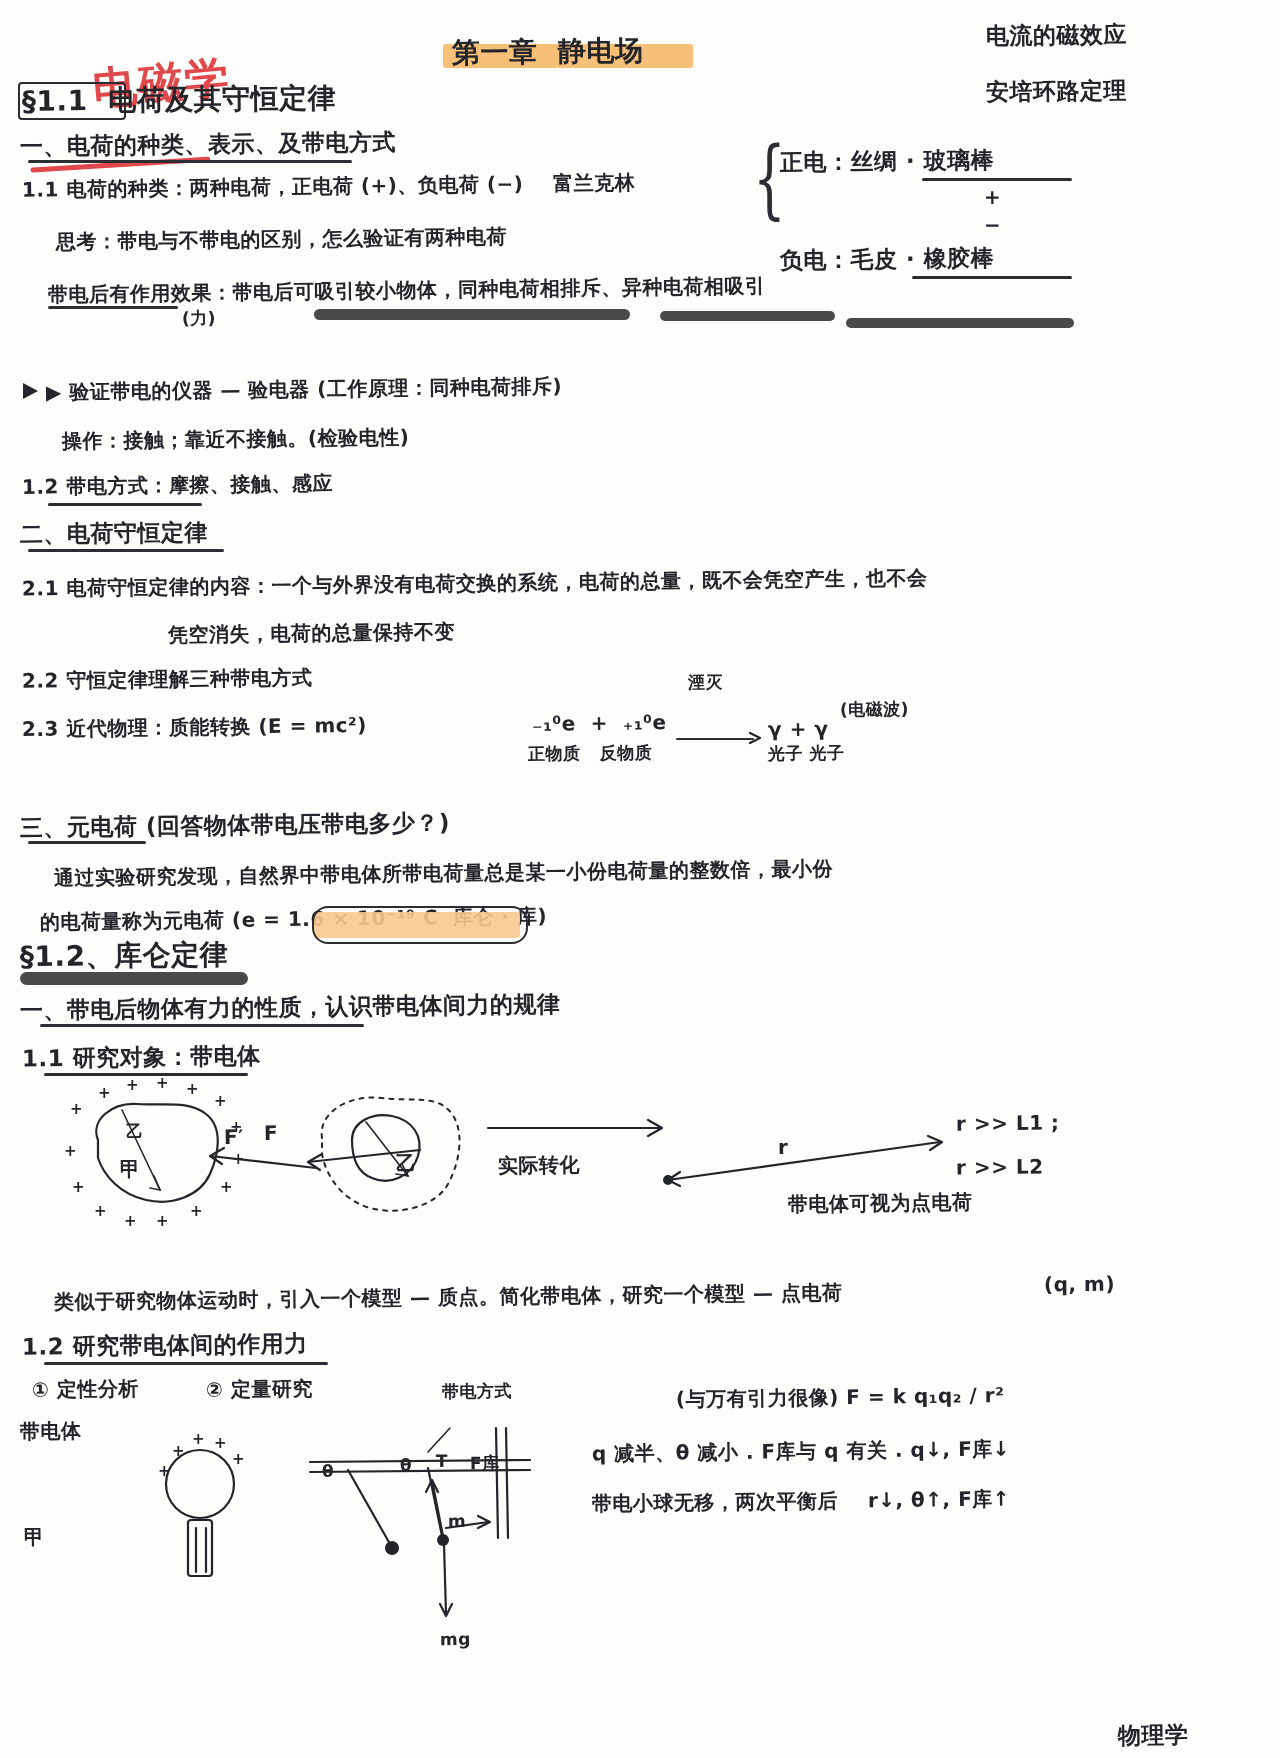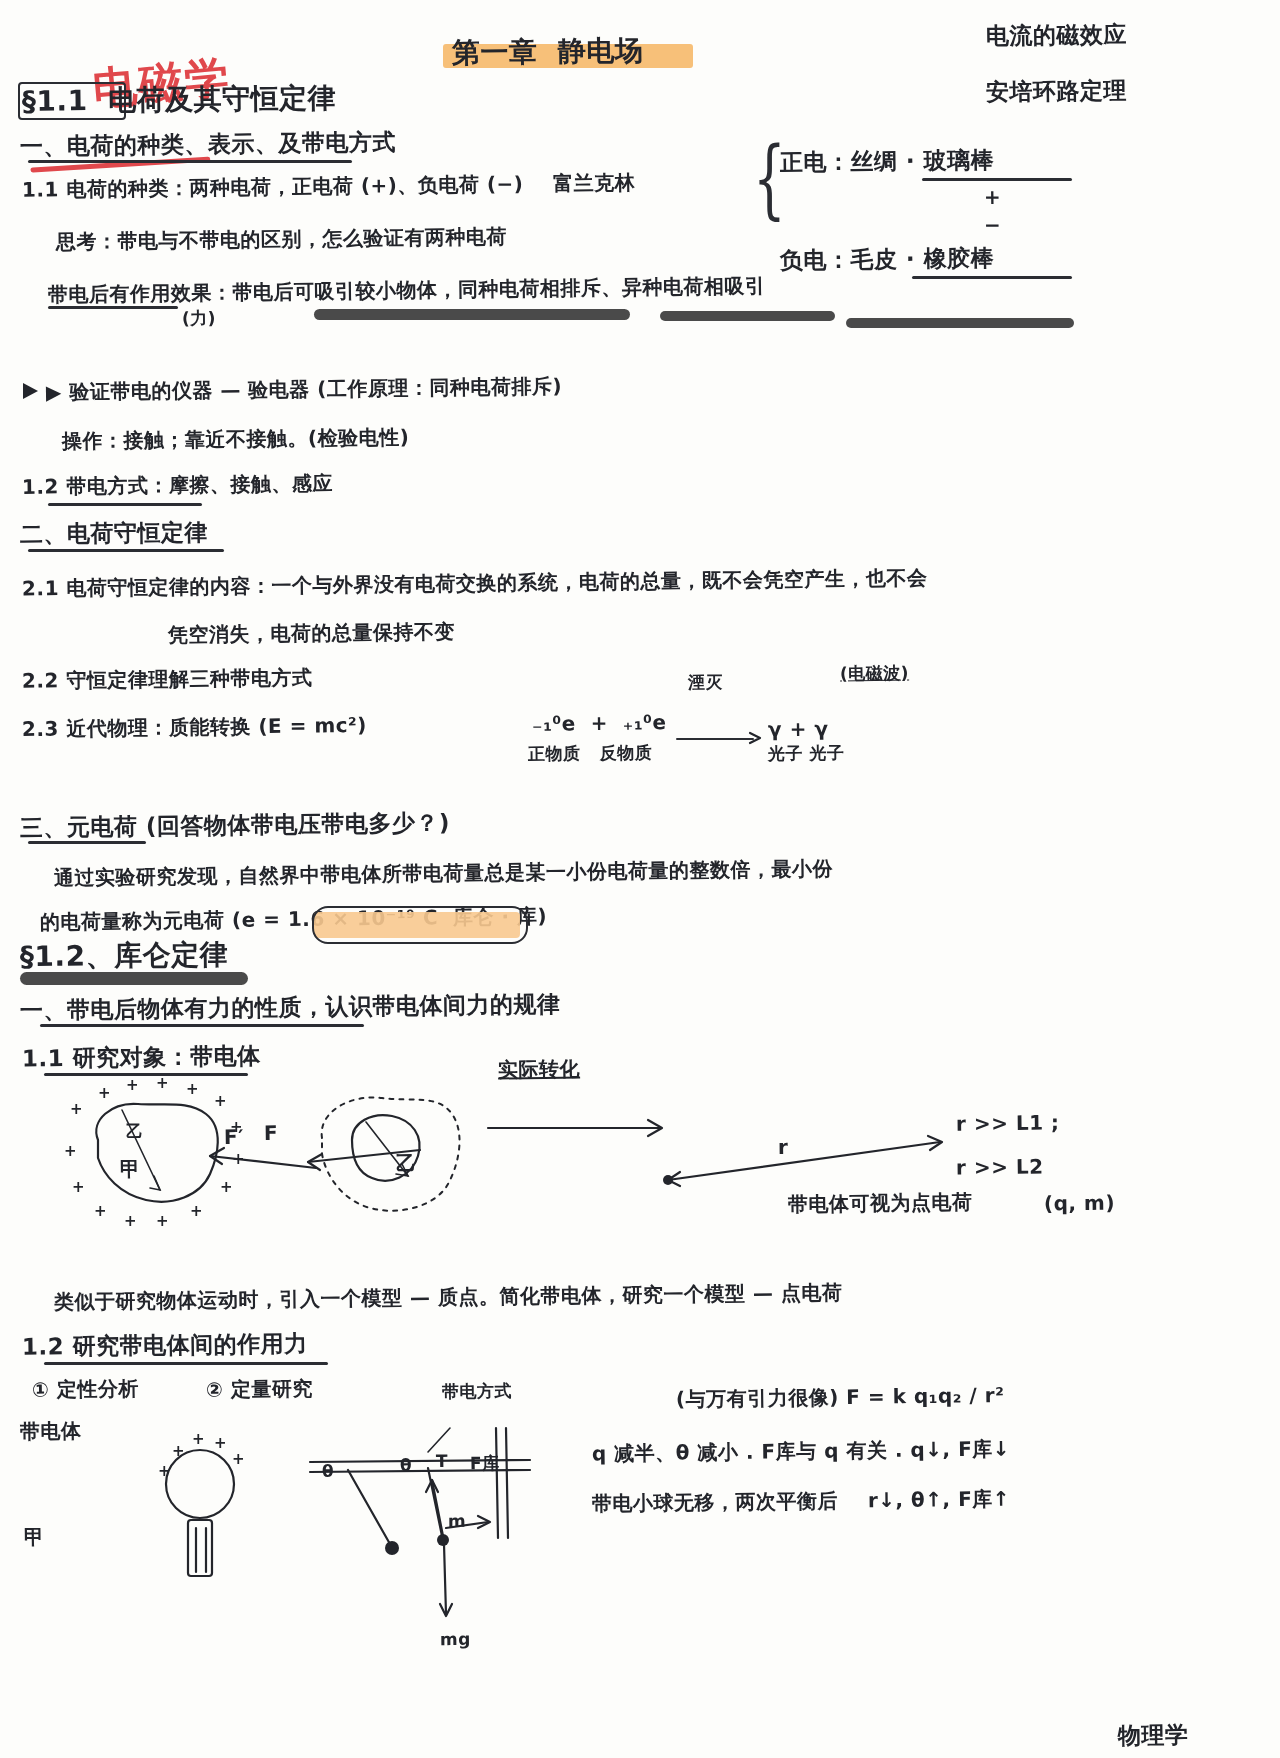--- a/index.html
+++ b/index.html
@@ -157,21 +157,21 @@
   <div class="ink md" style="left:22px; top:668px;">2.2 守恒定律理解三种带电方式</div>
   <div class="ink md" style="left:22px; top:716px;">2.3 近代物理：质能转换 (E = mc²)</div>
 
   <div class="ink md" style="left:532px; top:712px;">₋₁⁰e  +  ₊₁⁰e</div>
   <div class="u-line thin" style="left:676px; top:738px; width:78px;"></div>
   <svg style="left:748px; top:730px;" width="16" height="16" viewBox="0 0 16 16">
     <polyline class="sk" points="2,3 12,8 2,13"></polyline>
   </svg>
   <div class="ink sm" style="left:688px; top:673px;">湮灭</div>
   <div class="ink md" style="left:768px; top:718px;">γ + γ</div>
-  <div class="ink sm" style="left:840px; top:664px;text-decoration:underline;">(电磁波)</div>
+  <div class="ink sm" style="left:840px; top:700px;">(电磁波)</div>
   <div class="ink sm" style="left:528px; top:744px;">正物质   反物质</div>
   <div class="ink sm" style="left:768px; top:744px;">光子 光子</div>
 
   <div class="ink lg" style="left:20px; top:812px;">三、元电荷 (回答物体带电压带电多少？)</div>
   <div class="u-line" style="left:28px; top:841px; width:118px;"></div>
   <div class="ink md" style="left:54px; top:862px;">通过实验研究发现，自然界中带电体所带电荷量总是某一小份电荷量的整数倍，最小份</div>
   <div class="ink md" style="left:40px; top:908px;">的电荷量称为元电荷 (e = 1.6 × 10⁻¹⁹ C  库仑 · 库)</div>
   <div class="hl-orange-soft" style="left:314px; top:912px; width:206px; height:26px;"></div>
   <div class="hl-box" style="left:312px; top:906px; width:212px; height:34px; border-radius:16px;"></div>
 
@@ -226,26 +226,26 @@
     <line class="sk" x1="608" y1="100" x2="880" y2="62"></line>
     <polyline class="sk" points="868,56 882,62 870,70"></polyline>
     <polyline class="sk" points="620,92 608,100 620,106"></polyline>
   </svg>
 
   <div class="ink md" style="left:120px; top:1158px;">甲</div>
   <div class="ink sm" style="left:126px; top:1122px;">乙</div>
   <div class="ink md" style="left:224px; top:1126px;">F′</div>
   <div class="ink md" style="left:264px; top:1122px;">F</div>
   <div class="ink md" style="left:396px; top:1152px;">乙</div>
-  <div class="ink md" style="left:498px; top:1058px;text-decoration:underline;">实际转化</div>
+  <div class="ink md" style="left:498px; top:1154px;">实际转化</div>
   <div class="ink md" style="left:778px; top:1136px;">r</div>
   <div class="ink md" style="left:956px; top:1112px;">r &gt;&gt; L1 ;</div>
   <div class="ink md" style="left:956px; top:1156px;">r &gt;&gt; L2</div>
   <div class="ink md" style="left:788px; top:1192px;">带电体可视为点电荷</div>
-  <div class="ink md" style="left:1044px; top:1192px;">(q, m)</div>
+  <div class="ink md" style="left:1044px; top:1273px;">(q, m)</div>
 
   <div class="ink md" style="left:54px; top:1286px;">类似于研究物体运动时，引入一个模型 — 质点。简化带电体，研究一个模型 — 点电荷</div>
   <div class="ink lg" style="left:22px; top:1332px;">1.2 研究带电体间的作用力</div>
   <div class="u-line" style="left:44px; top:1362px; width:284px;"></div>
 
   <div class="ink md" style="left:32px; top:1378px;">① 定性分析</div>
   <div class="ink md" style="left:206px; top:1378px;">② 定量研究</div>
   <div class="ink md" style="left:20px; top:1420px;">带电体</div>
   <div class="ink md" style="left:24px; top:1526px;">甲</div>
 

